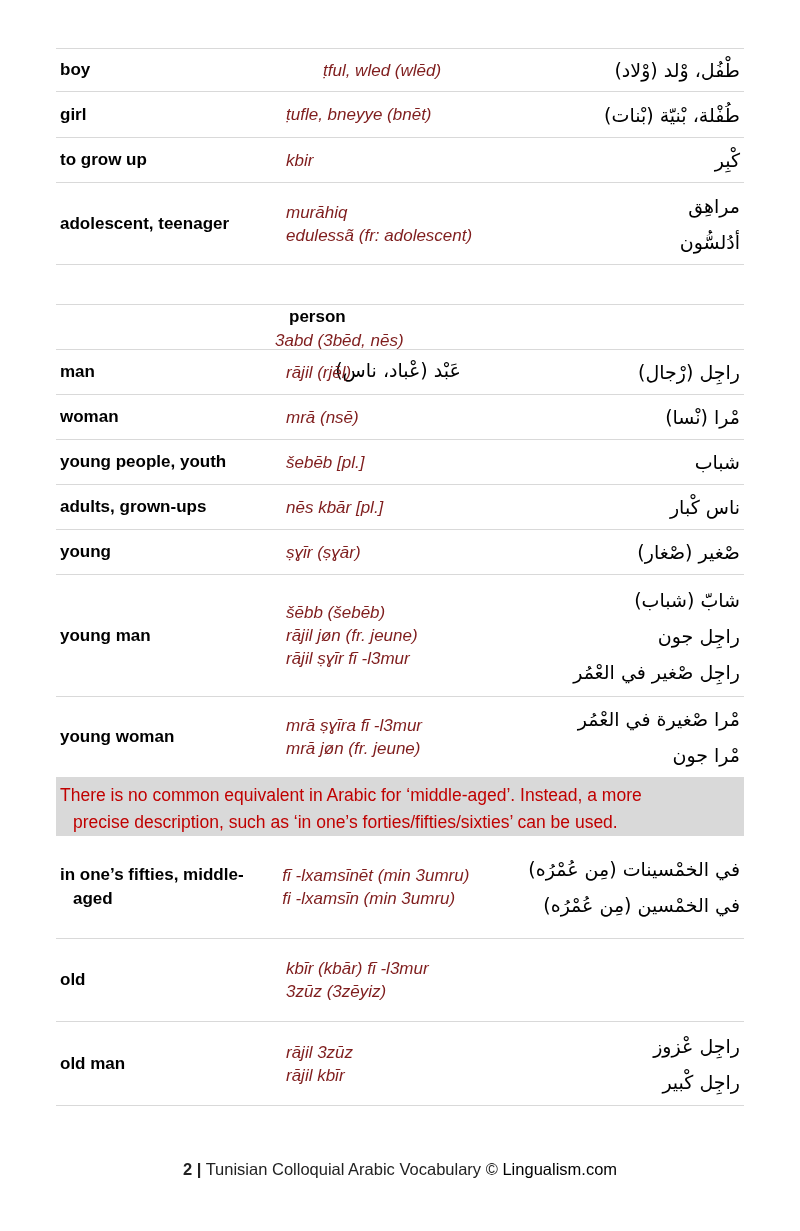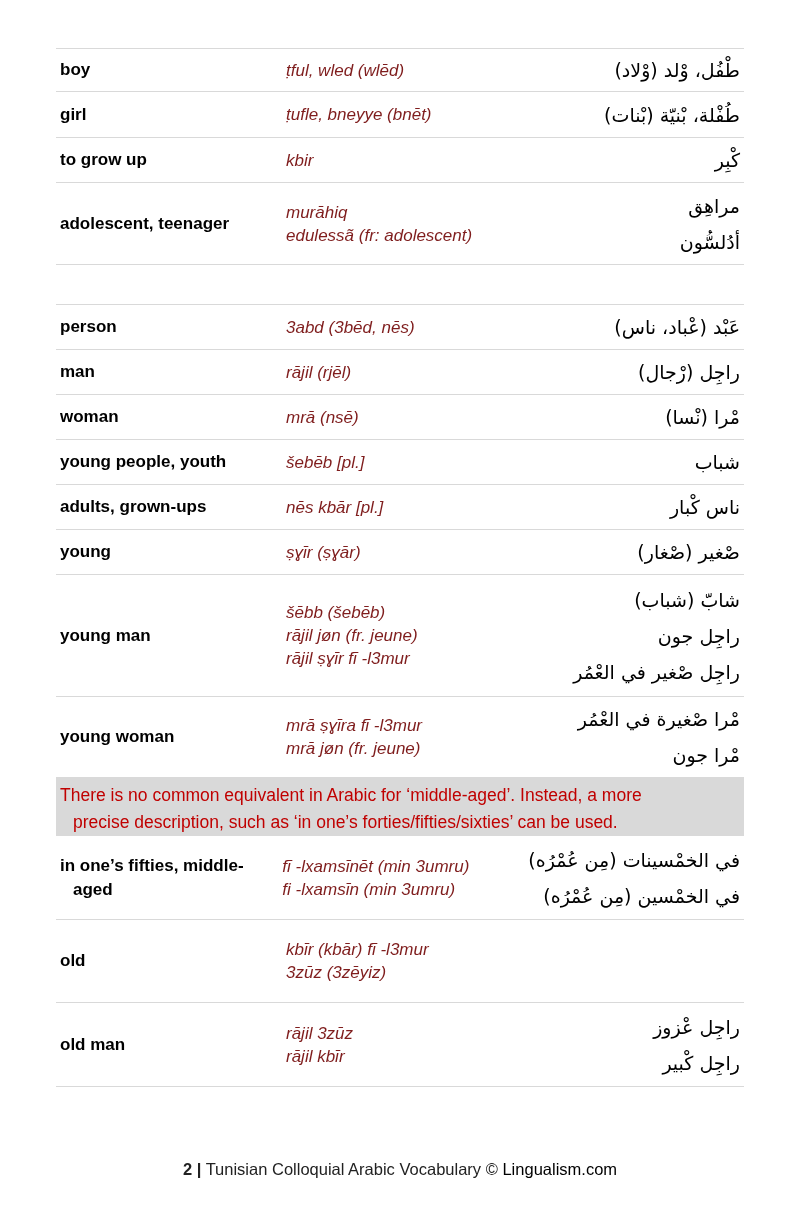--- a/index.html
+++ b/index.html
@@ -18,21 +18,21 @@
   .note { background: #d9d9d9; color: #c00000; font-size: 17.5px; line-height: 27px; padding: 4px 6px 4px 4px; box-sizing: border-box; height: 58px; }
   .note .l2 { display: block; padding-left: 13px; }
   .footer { position: absolute; top: 1160px; left: 0; width: 800px; text-align: center; font-size: 16.5px; color: #222; }
   .footer .pg { font-weight: bold; }
   .footer .link { color: #000000; }
 </style>
 </head>
 <body>
 
 <div class="table" style="top:48px;" id="tA">
-    <div class="row first" style="height: 44px;">
+    <div class="row first" style="height: 44px; gap: 37px;">
       <div class="en"><span>boy</span></div>
       <div class="tr">
         <div>ṭful, wled (wlēd)</div>
       </div>
       <div class="ar">
         <div>طْفُل، وْلد (وْلاد)</div>
       </div>
     </div>
     <div class="row" style="height: 46px;">
       <div class="en"><span>girl</span></div>
@@ -59,21 +59,21 @@
         <div>edulessã (fr: adolescent)</div>
       </div>
       <div class="ar">
         <div>مراهِق</div>
         <div>أدُلسُّون</div>
       </div>
     </div>
   </div>
 <div class="table" style="top:265px;" id="tB">
     <div class="spacer"></div>
-    <div class="row" style="height: 45px;">
+    <div class="row" style="height: 45px; flex-direction: column;">
       <div class="en"><span>person</span></div>
       <div class="tr">
         <div>3abd (3bēd, nēs)</div>
       </div>
       <div class="ar">
         <div>عَبْد (عْباد، ناس)</div>
       </div>
     </div>
     <div class="row" style="height: 45px;">
       <div class="en"><span>man</span></div>
@@ -138,21 +138,21 @@
       <div class="tr">
         <div>mrā ṣɣīra fī -l3mur</div>
         <div>mrā jøn (fr. jeune)</div>
       </div>
       <div class="ar">
         <div>مْرا صْغيرة في العْمُر</div>
         <div>مْرا جون</div>
       </div>
     </div>
     <div class="note"><span>There is no common equivalent in Arabic for ‘middle-aged’. Instead, a more</span><span class="l2">precise description, such as ‘in one’s forties/fifties/sixties’ can be used.</span></div>
-    <div class="row" style="height: 84px; justify-content: center;">
+    <div class="row" style="height: 103px; justify-content: center;">
       <div class="en"><span>in one’s fifties, middle-</span><span class="cont">aged</span></div>
       <div class="tr">
         <div>fī -lxamsīnēt (min 3umru)</div>
         <div>fi -lxamsīn (min 3umru)</div>
       </div>
       <div class="ar">
         <div>في الخمْسينات (مِن عُمْرُه)</div>
         <div>في الخمْسين (مِن عُمْرُه)</div>
       </div>
     </div>

